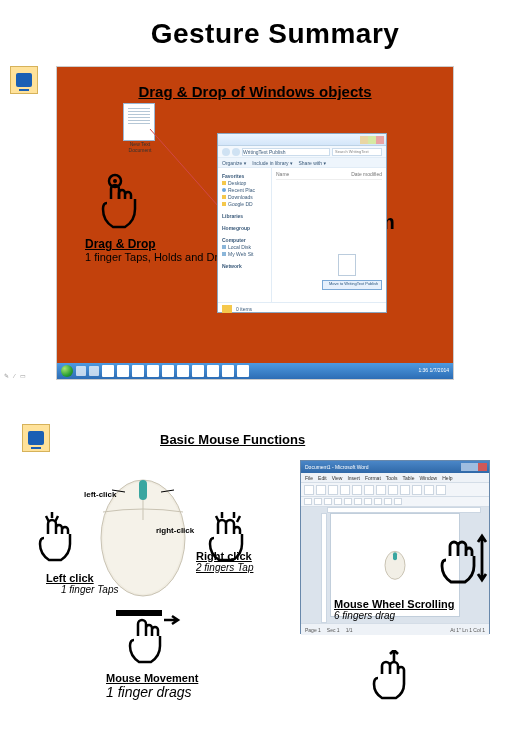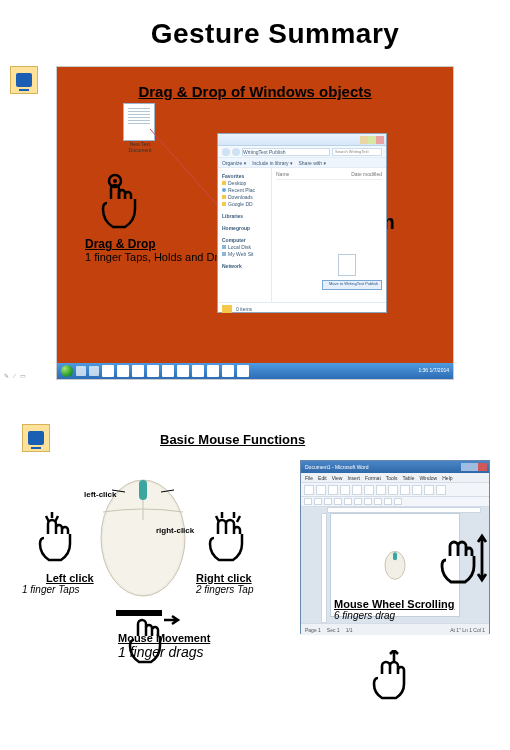--- a/index.html
+++ b/index.html
@@ -183,27 +183,27 @@
     position: absolute; left: 160px; top: 432px;
     font-size: 13px; font-weight: bold; text-decoration: underline;
   }
   .mouse-area { position: absolute; left: 90px; top: 462px; width: 106px; height: 140px; }
   .mouse-area svg { width: 100%; height: 100%; }
   .label-lc { position: absolute; left: 84px; top: 490px; font-size: 8px; font-weight: bold; }
   .label-rc { position: absolute; left: 156px; top: 490px; font-size: 8px; font-weight: bold; margin-top: 36px; }
   .left-gesture { position: absolute; left: 32px; top: 510px; width: 44px; height: 56px; }
   .left-label { position: absolute; left: 22px; top: 572px; font-size: 11px; }
   .left-label .h { font-weight: bold; text-decoration: underline; padding-left: 24px; }
-  .left-label .s { font-size: 10px; font-style: italic; }
+  .left-label .s { font-size: 10px; font-style: italic; margin-left: 39px; }
   .right-gesture { position: absolute; left: 204px; top: 510px; width: 48px; height: 56px; }
-  .right-label { position: absolute; left: 196px; top: 572px; font-size: 11px; }
+  .right-label { position: absolute; left: 196px; top: 550px; font-size: 11px; text-decoration: underline; }
   .right-label .h { font-weight: bold; text-decoration: underline; }
   .right-label .s { font-size: 10px; font-style: italic; }
   .move-gesture { position: absolute; left: 110px; top: 606px; width: 72px; height: 62px; }
-  .move-label { position: absolute; left: 106px; top: 632px; font-size: 11px; margin-left: 12px; }
+  .move-label { position: absolute; left: 106px; top: 672px; font-size: 11px; }
   .move-label .h { font-weight: bold; text-decoration: underline; }
   .move-label .s { font-size: 14px; font-style: italic; }
   
   .appwin {
     position: absolute; left: 300px; top: 460px;
     width: 190px; height: 174px;
     border: 1px solid #6888ab;
     background: #fff;
     font-size: 5px;
   }

